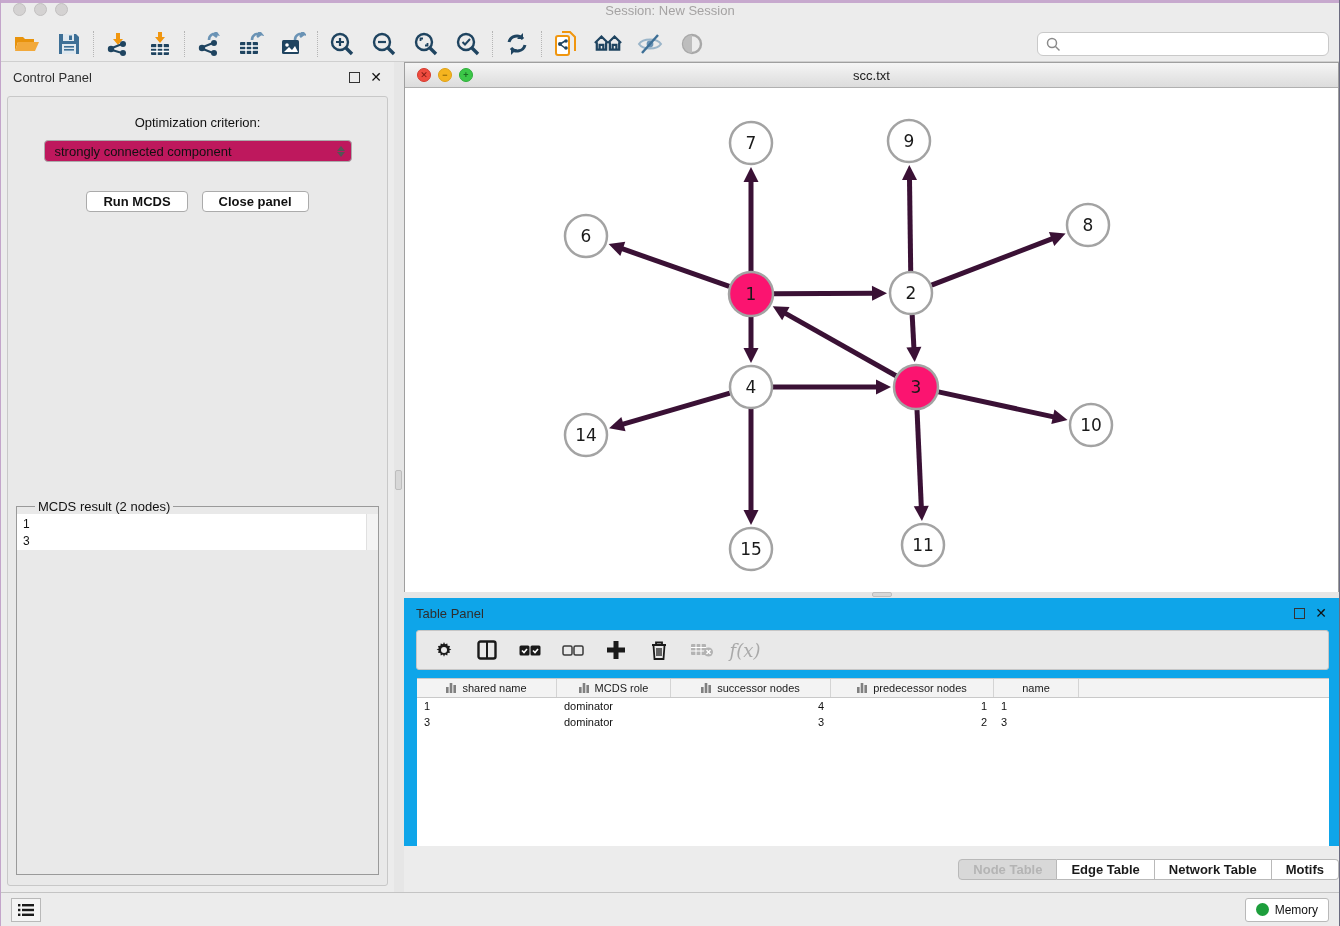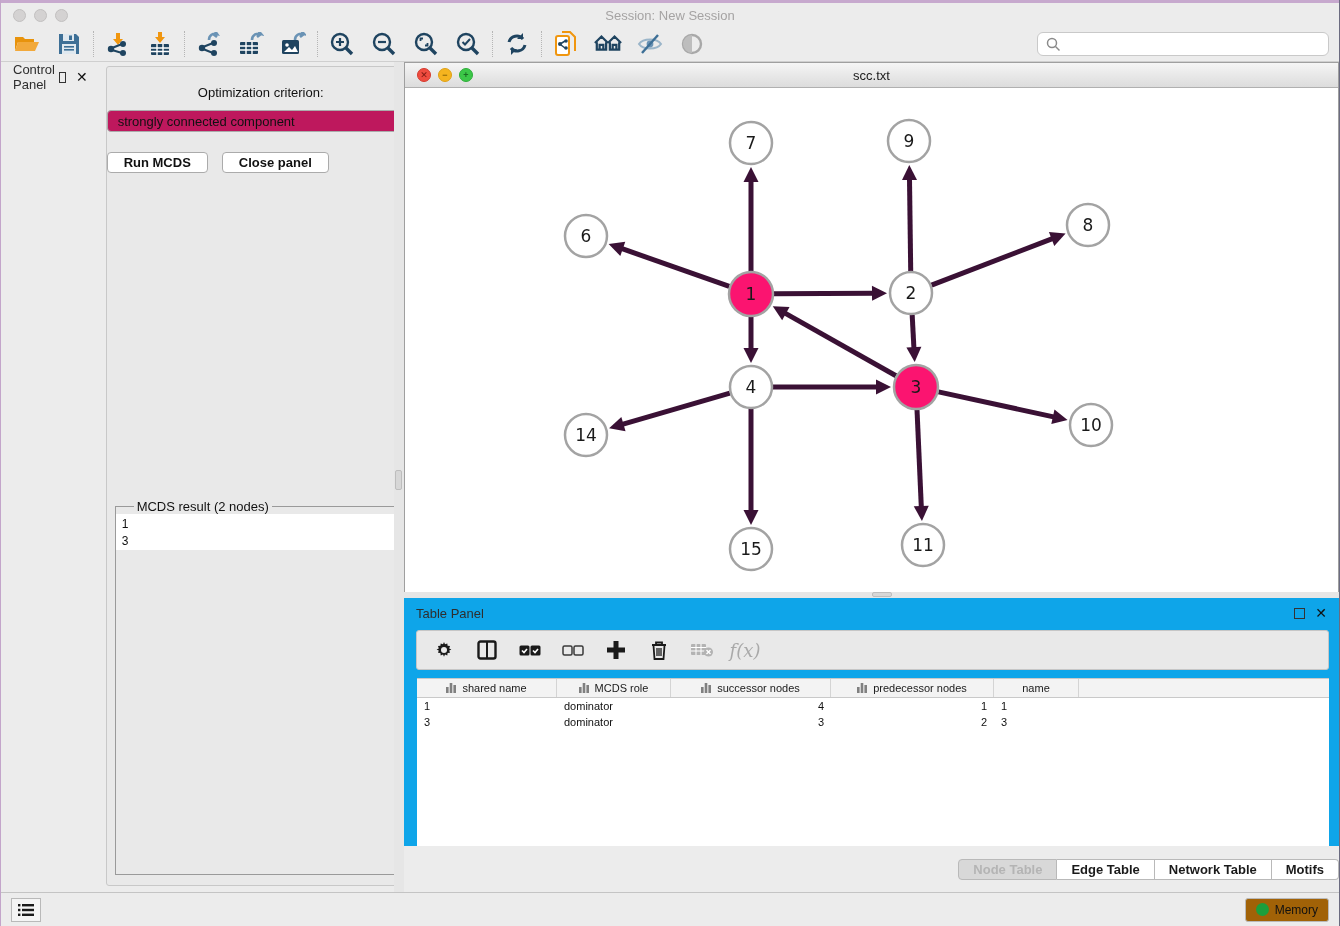--- a/index.html
+++ b/index.html
@@ -3,58 +3,58 @@
 <meta charset="utf-8">
 <style>
   * { margin:0; padding:0; box-sizing:border-box; }
   html,body { width:1340px; height:926px; }
   body { font-family:"Liberation Sans","DejaVu Sans",sans-serif; background:#ececec; overflow:hidden;
          border-left:1px solid #c3a5ca; border-right:1px solid #6b6b80; }
   .app { width:100%; height:100%; display:flex; flex-direction:column; }
 
   
   .accent-strip { height:3px; background:#c7a9ce; }
-  .titlebar { height:24px; background:#ececec; position:relative; display:flex; align-items:center; }
+  .titlebar { height:24px; background:#ececec; position:relative; display:flex; }
   .traffic { display:flex; gap:8px; margin-left:12px; }
   .traffic .dot { width:13px; height:13px; border-radius:50%; background:#d4d2d2; border:1px solid #c2c0c0; }
   .win-title { position:absolute; left:0; right:0; text-align:center; color:#a5a3a3; font-size:13px; }
 
   .toolbar { height:35px; background:#ececec; border-bottom:1px solid #cfcfcf; display:flex; align-items:center; padding:0 10px; }
   .tb-group { display:flex; align-items:center; gap:14px; padding:0 10px; }
   .tb-sep { width:1px; height:26px; border-left:1px dotted #b5b5b5; }
   .tbtn { width:28px; height:26px; display:flex; align-items:center; justify-content:center; cursor:default; }
   .search-wrap { margin-left:auto; display:flex; align-items:center; background:#fff; border:1px solid #c9c9c9; border-radius:6px; height:24px; width:292px; padding:0 8px; }
   .search-wrap svg { flex:0 0 auto; }
   .search-input { border:none; outline:none; flex:1; font-size:12px; margin-left:5px; background:transparent; }
 
   
   .main { flex:1; display:flex; min-height:0; }
 
   
-  .control-panel { width:393px; display:flex; flex-direction:row; background:#ececec; }
+  .control-panel { width:393px; display:flex; flex-direction:column; background:#ececec; }
   .panel-header { height:30px; display:flex; align-items:center; padding:0 12px; }
   .panel-title { font-size:13px; color:#2e2e2e; }
   .panel-header .spacer { flex:1; }
   .float-box { width:11px; height:11px; border:1.5px solid #333; margin-right:10px; }
   .close-x { font-size:14px; font-weight:bold; color:#111; line-height:1; }
 
   .seg-row { display:flex; justify-content:center; }
   .seg { font-size:13px; font-weight:600; color:#1a1a1a; background:#fff; border:1px solid #b9b9b9; border-left:none; padding:2px 14px; height:21px; display:flex; align-items:center; }
   .seg:first-child { border-left:1px solid #b9b9b9; border-radius:4px 0 0 4px; }
   .seg:last-child { border-radius:0 4px 4px 0; }
   .seg.active { background:#d8d8d8; color:#b4b4b4; }
 
   .cbody { flex:1; margin:4px 6px 6px 6px; background:#e9e9e9; border:1px solid #c8c8c8; border-radius:3px; padding-top:18px; display:flex; flex-direction:column; }
   .opt-label { text-align:center; font-size:13px; color:#111; margin-bottom:10px; }
   .dropdown { margin:0 auto; width:308px; height:22px; background:#be185d; border:1px solid #ababab; border-radius:4px; display:flex; align-items:center; padding:0 4px 0 10px; }
   .dropdown .dd-text { flex:1; font-size:13px; color:#111; }
   .stepper { display:flex; flex-direction:column; align-items:center; gap:1px; padding-right:2px; }
   .stepper .up { width:0; height:0; border-left:4px solid transparent; border-right:4px solid transparent; border-bottom:5px solid #555; }
   .stepper .down { width:0; height:0; border-left:4px solid transparent; border-right:4px solid transparent; border-top:5px solid #555; }
-  .btn-row { display:flex; gap:14px; margin-top:20px; }
+  .btn-row { display:flex; justify-content:center; gap:14px; margin-top:29px; }
   .pbtn { background:#fff; border:1px solid #ababab; border-radius:4px; height:21px; padding:0 16px; font-size:13px; font-weight:600; color:#111; display:flex; align-items:center; }
 
   .result-fieldset { margin:auto 8px 10px 8px; height:376px; border:1px solid #9a9a9a; padding:0; background:#e9e9e9; }
   .result-fieldset legend { font-size:13px; color:#111; margin-left:18px; padding:0 3px; }
   .result-box { display:flex; height:100%; background:#fff; }
   .result-text { flex:1; font-size:12px; color:#111; padding:2px 0 0 6px; white-space:pre-line; line-height:17px; }
   .vtrack { width:12px; background:#f4f4f4; border-left:1px solid #e0e0e0; }
 
   
   .vsplit { width:10px; background:#e6e6e6; position:relative; }
@@ -83,21 +83,21 @@
   .thead { display:flex; background:#f3f3f3; border-bottom:1px solid #c9c9c9; height:19px; }
   .th { display:flex; align-items:center; justify-content:center; gap:6px; font-size:11px; color:#1a1a1a; border-right:1px solid #d4d4d4; height:100%; }
   .trow { display:flex; height:16px; align-items:center; }
   .td { font-size:11px; color:#111; padding:0 7px; }
   .td.r { text-align:right; }
   .tab-strip { height:46px; display:flex; align-items:center; justify-content:flex-end; background:#ececec; }
 
   
   .statusbar { height:34px; background:#ececec; border-top:1px solid #c4c4c4; display:flex; align-items:center; padding:0 10px; }
   .sq-btn { width:30px; height:24px; background:#f4f4f4; border:1px solid #b9b9b9; display:flex; align-items:center; justify-content:center; }
-  .mem-btn { margin-left:auto; height:24px; background:#a16207; border:1px solid #b9b9b9; border-radius:3px; display:flex; align-items:center; gap:6px; padding:0 10px; font-size:12px; color:#111; }
+  .mem-btn { margin-left:auto; height:24px; background:#ffffff; border:1px solid #b9b9b9; border-radius:3px; display:flex; align-items:center; gap:6px; padding:0 10px; font-size:12px; color:#111; }
   .mem-dot { width:13px; height:13px; border-radius:50%; }
 </style>
 </head>
 <body>
 
 <div class="app">
   <div class="accent-strip"></div>
 
   <div class="titlebar">
     <div class="traffic">

